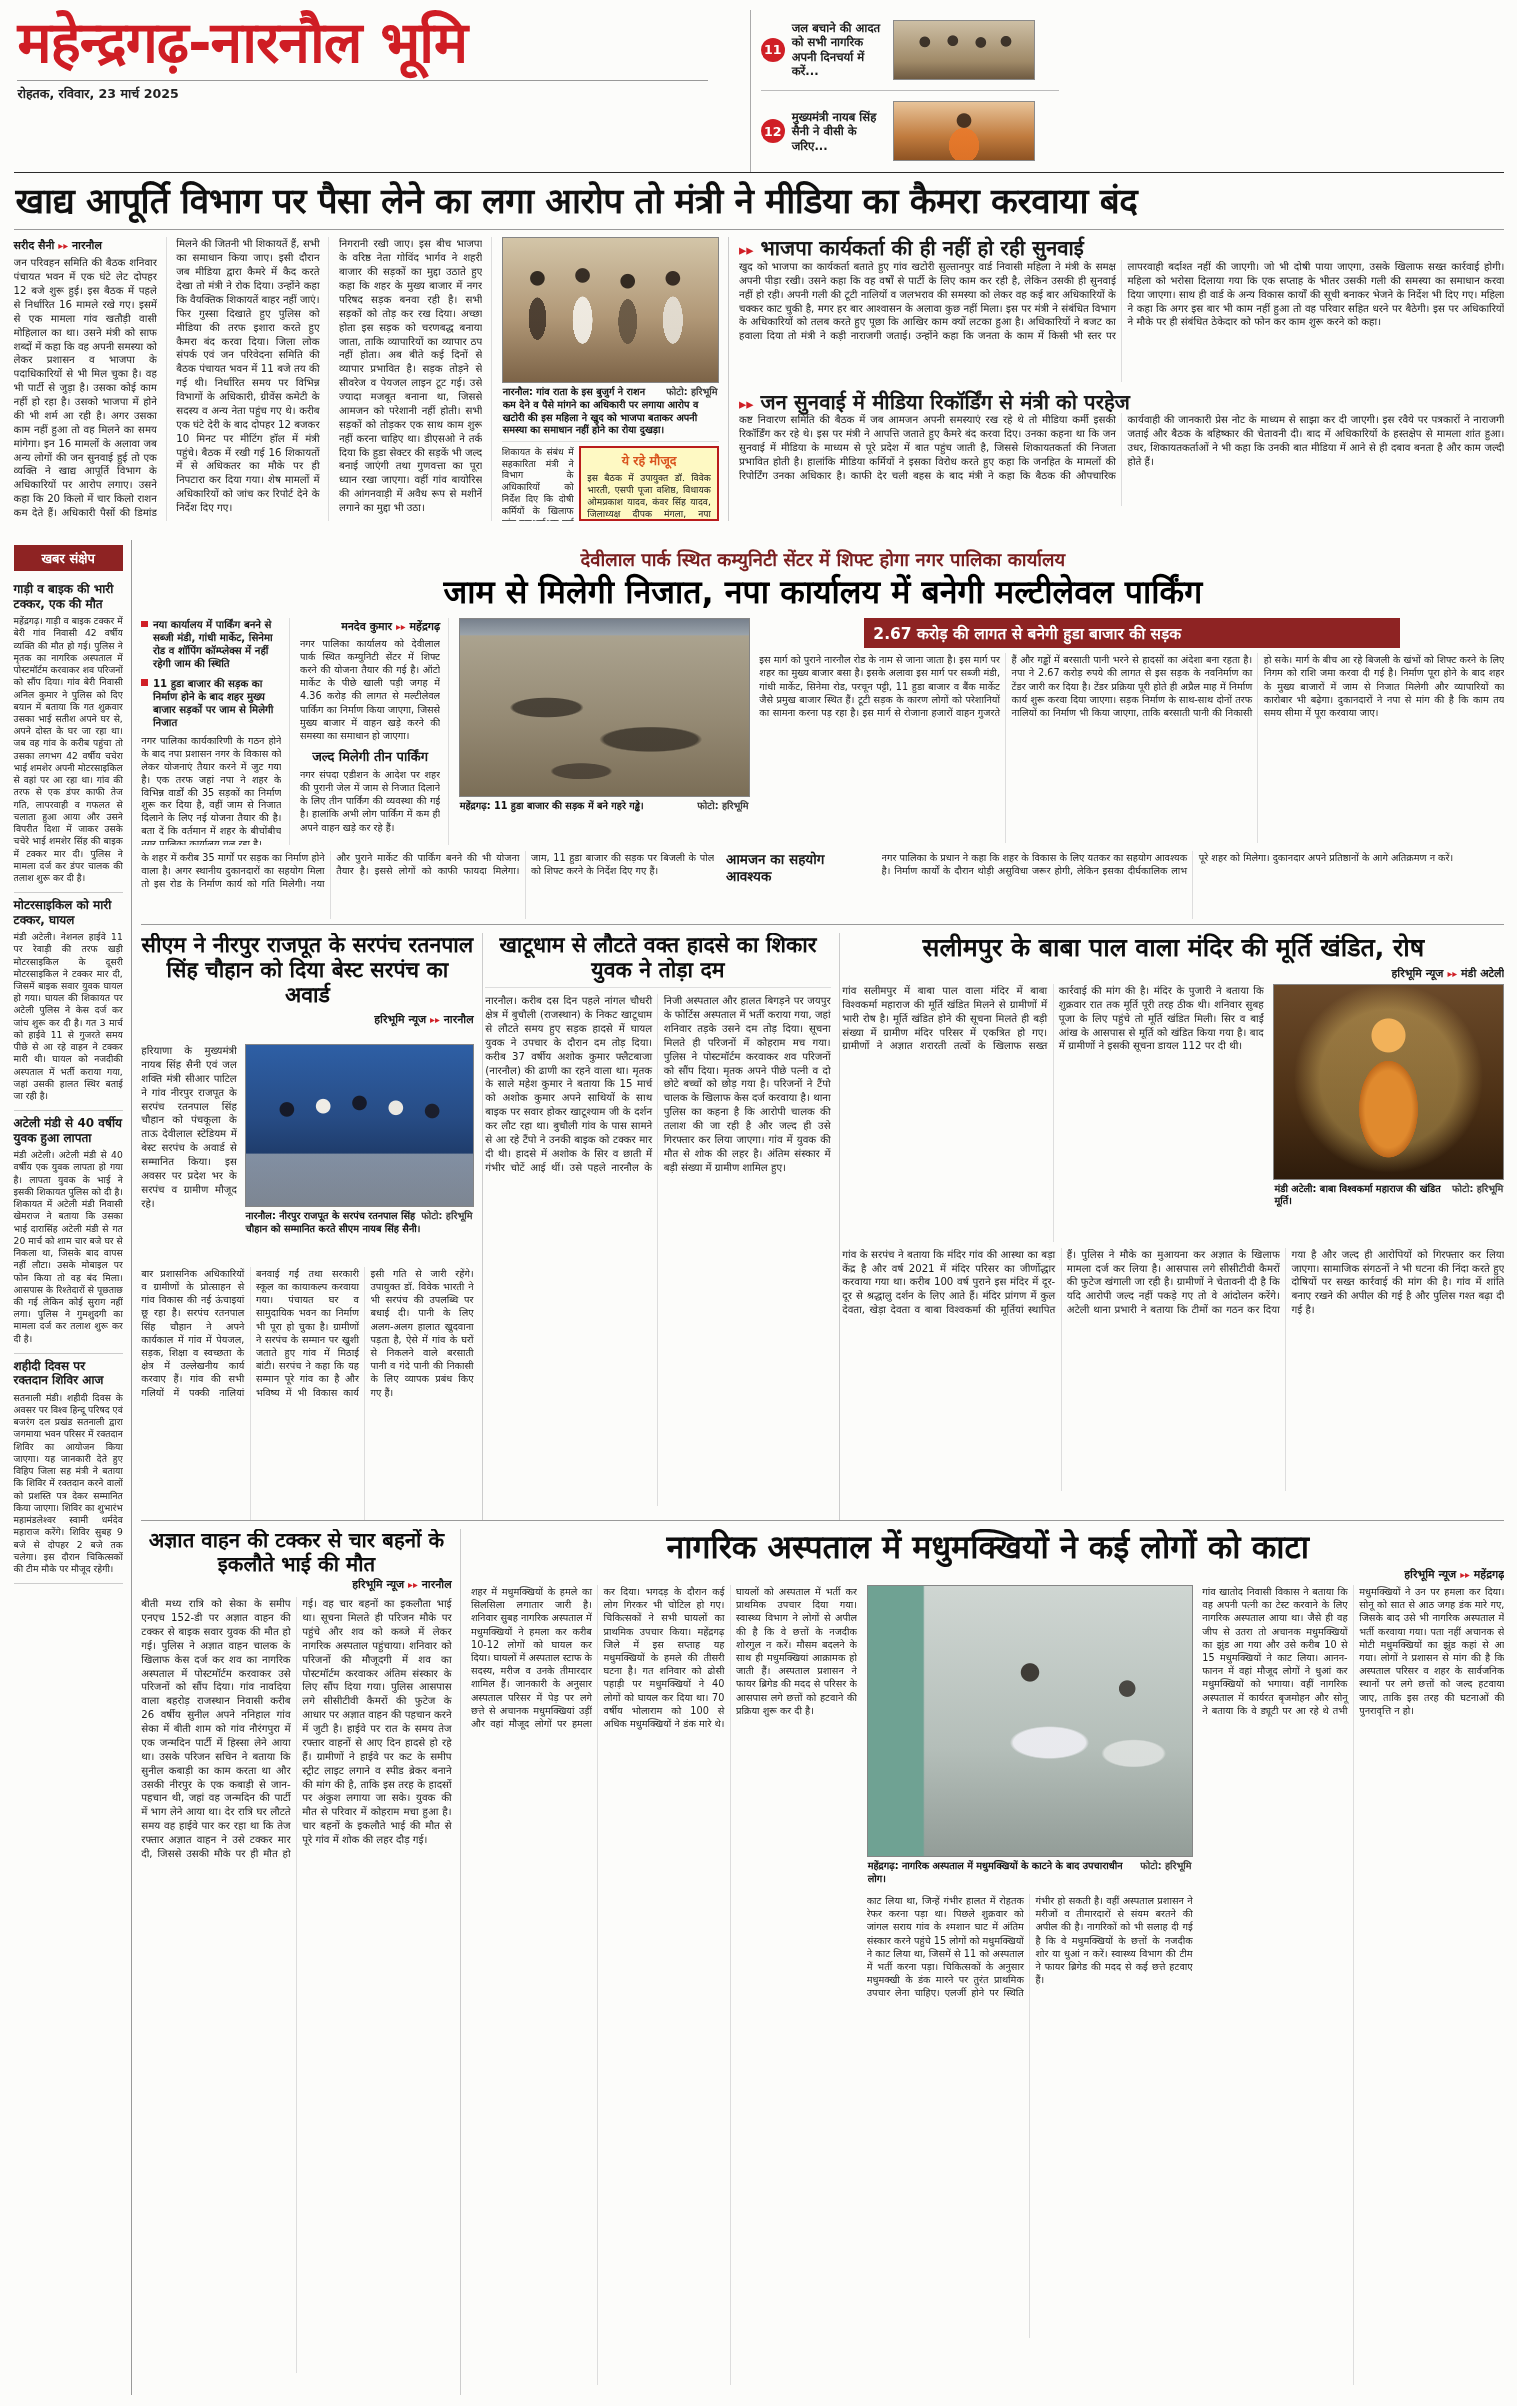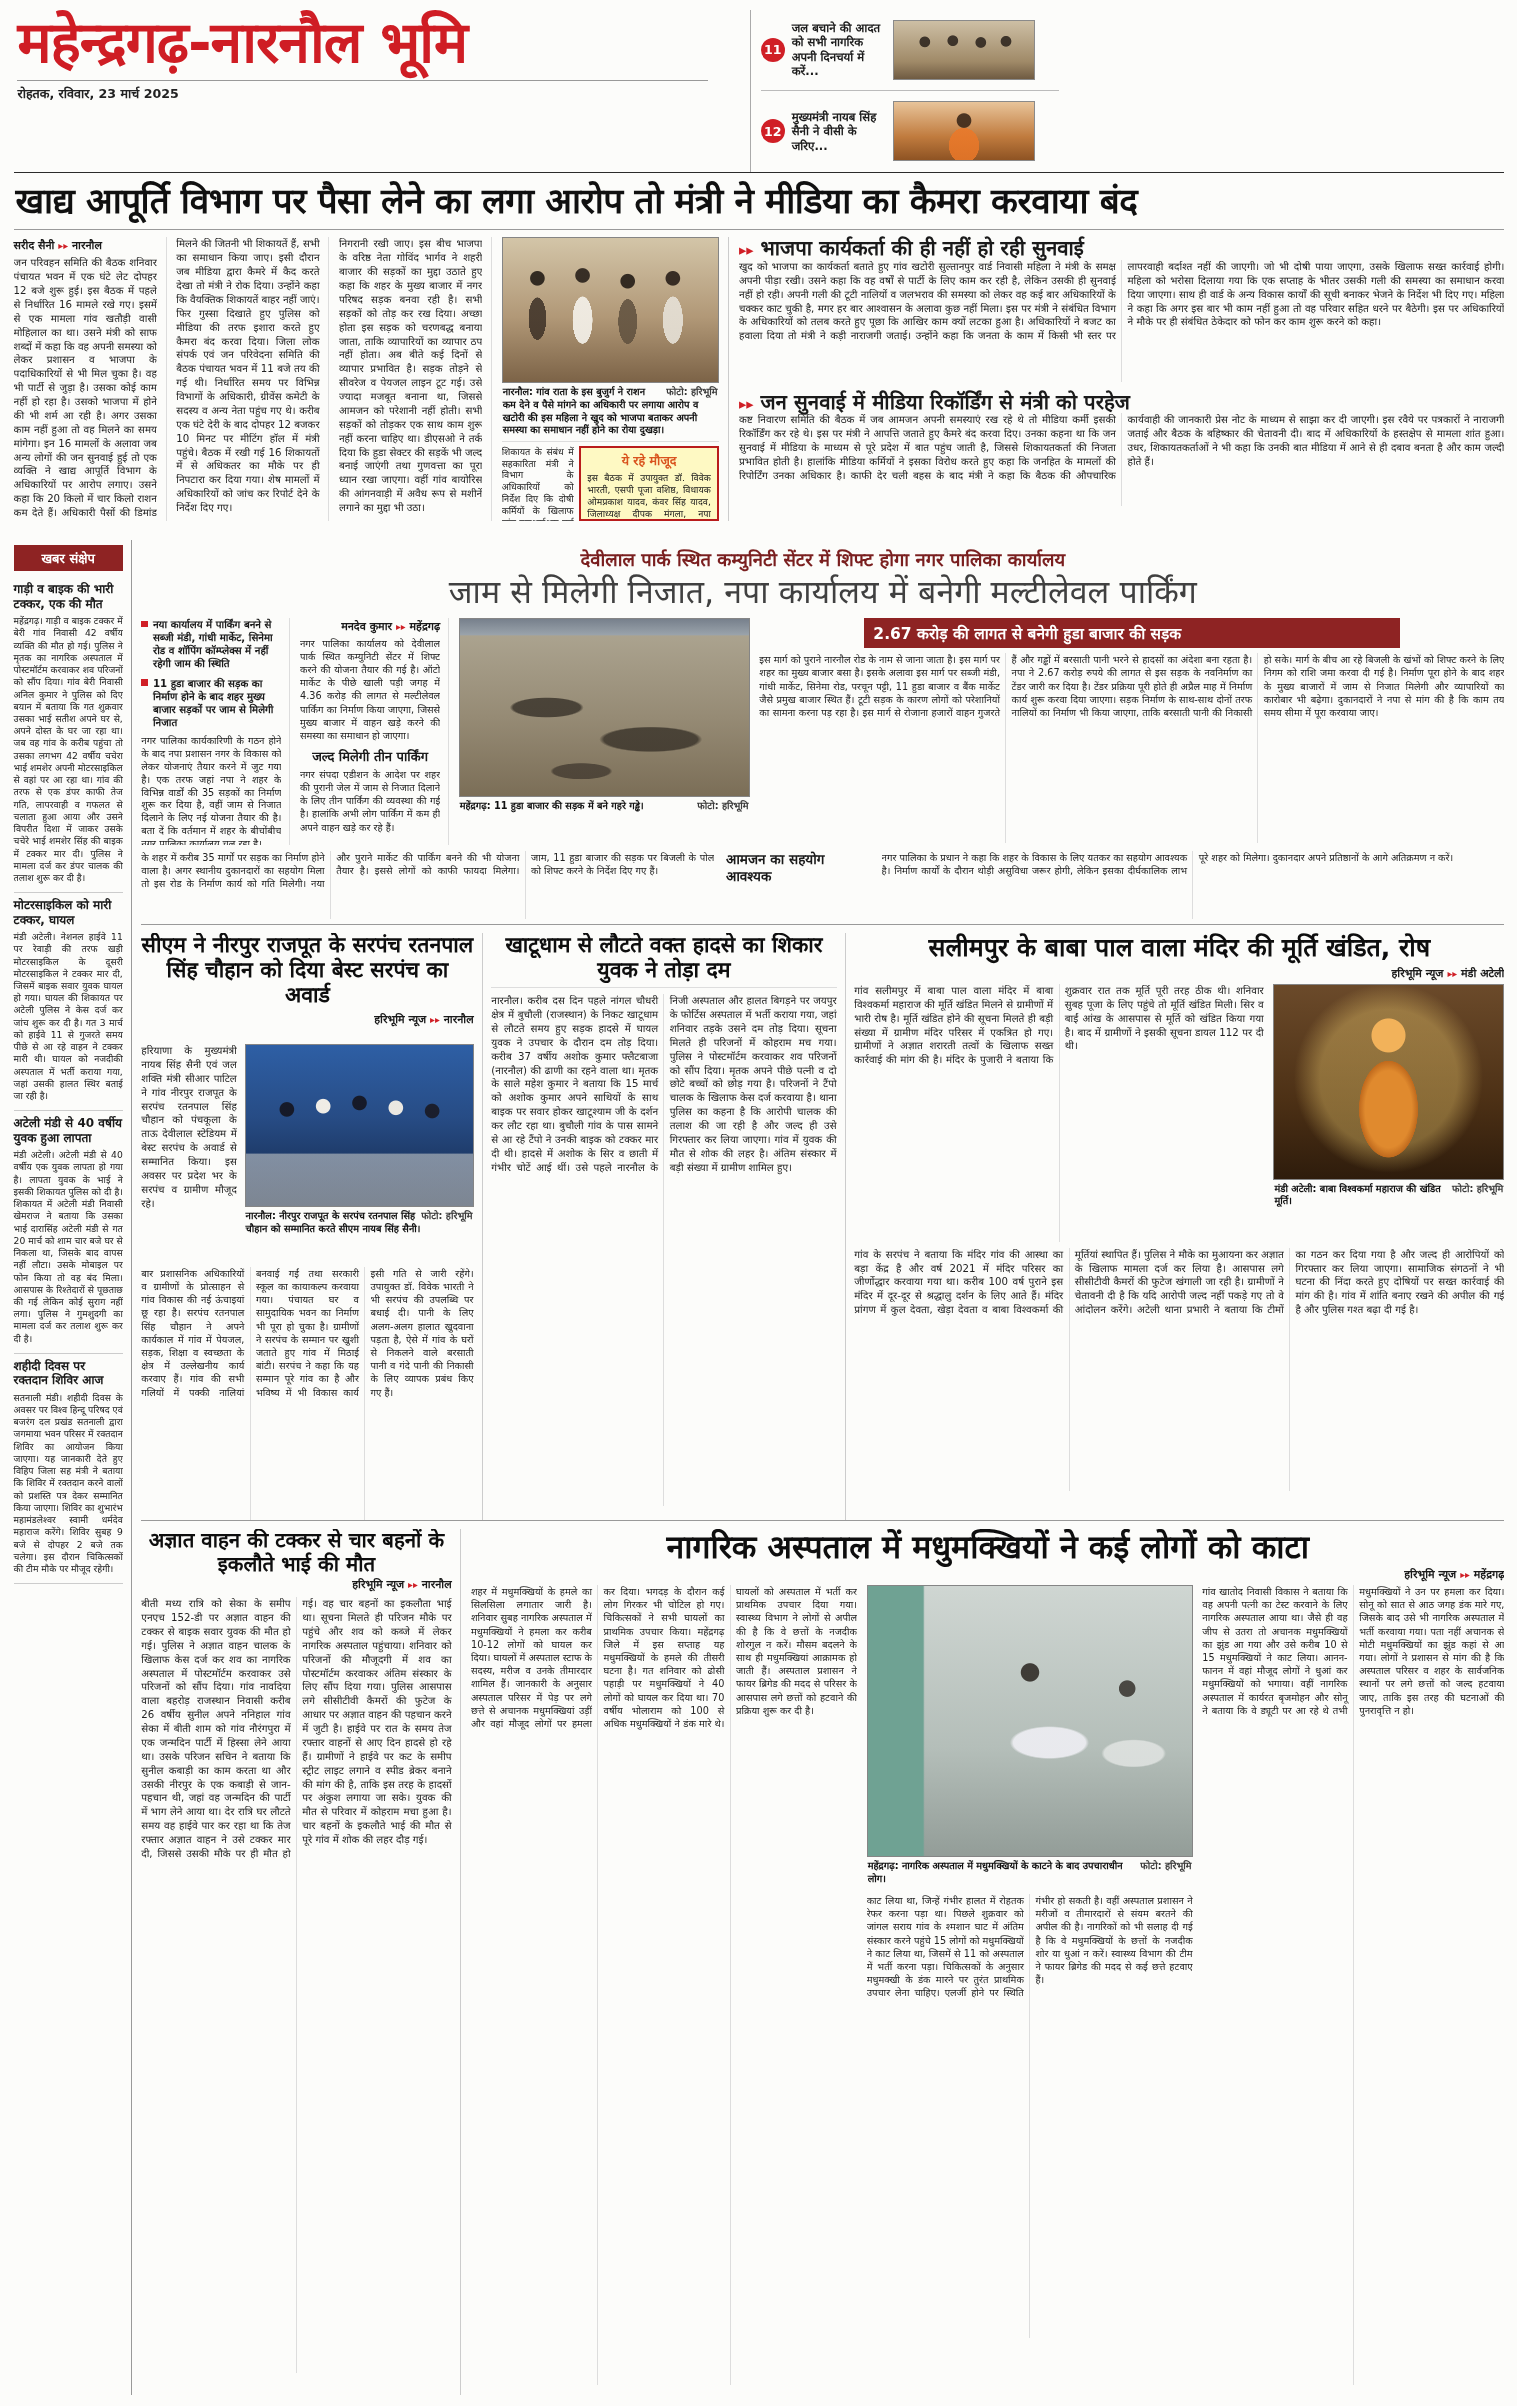--- a/index.html
+++ b/index.html
@@ -83,21 +83,21 @@
   .briefs-header{background:#8e2323;color:#fff;font-weight:bold;font-size:13px;text-align:center;
                  padding:3.9px 1.9px;margin-bottom:5.8px}
   .brief-item{border-bottom:1px solid #ccc;padding:4.9px 0 7.8px}
   .brief-title{font-size:12px;font-weight:800;line-height:1.22;margin-bottom:3.9px}
   .brief-body{font-size:9.2px;line-height:1.33;text-align:justify}
   .maincol{flex:1;padding-left:9.7px;padding-top:5.8px;display:flex;flex-direction:column;min-width:0}
 
   
   .napa{border-bottom:1px solid #999;padding-bottom:5.8px}
   .kicker{color:#7a1f1f;font-weight:800;font-size:18.4px;text-align:center;margin:1px 0 3.9px}
-  .napa-headline{font-size:32px;font-weight:400;text-align:center;line-height:1.08;margin-bottom:7.8px;color:#404040}
+  .napa-headline{font-size:32px;font-weight:700;text-align:center;line-height:1.08;margin-bottom:7.8px;color:#000000}
   .napa-row{display:flex;gap:9.7px;height:227px}
   .napa-bullets{width:149px;flex:none;border-right:1px solid #ddd;padding-right:7.8px;overflow:hidden}
   .bullet-item{display:flex;gap:4.9px;font-size:10.2px;font-weight:bold;line-height:1.3;margin-bottom:5.8px}
   .bullet-sq{min-width:6.8px;height:6.8px;background:#d01f26;margin-top:2.9px}
   .under-bullets{font-size:9.7px;line-height:1.32;text-align:justify;overflow:hidden}
   .napa-col{width:149px;flex:none;border-right:1px solid #ddd;padding-right:7.8px;overflow:hidden}
   .napa-col .body-text{font-size:9.7px}
   .napa-photo-col{width:291px;flex:none}
   .road-photo{height:179px;background:
     linear-gradient(180deg,#77808c 0%,#9aa3ab 9%,rgba(0,0,0,0) 9.5%),
@@ -109,21 +109,21 @@
   .boxbar{background:#8e2323;color:#fff;font-weight:bold;font-size:15.5px;text-align:left;
           padding:3.9px 9.7px;width:72%;margin:0 auto 5.8px}
   .box-body{height:190px;font-size:9.7px}
   .napa-bottom{display:flex;gap:11.6px;margin-top:5.8px;height:68px}
   .napa-bottom-left{width:573px;flex:none;font-size:9.7px;height:100%}
   .napa-bottom-right{flex:1;display:flex;gap:9.7px;min-width:0}
   .sub2-title{width:146px;flex:none;font-size:13.6px;font-weight:800;line-height:1.25}
   .sub2-body{flex:1;font-size:9.7px;height:100%;min-width:0}
 
   
-  .midrow{display:flex;gap:8px;height:596px;padding-top:7.8px;border-bottom:1px solid #999}
+  .midrow{display:flex;gap:2px;height:596px;padding-top:7.8px;border-bottom:1px solid #999}
   .story-headline{font-weight:800;text-align:center;line-height:1.16;color:#0e0e0e}
   .cm{width:342px;flex:none;border-right:1px solid #ccc;padding-right:8.7px;overflow:hidden}
   .cm .story-headline{font-size:21.3px;margin-bottom:3.9px}
   .cm-row{display:flex;gap:7.8px;height:215px;margin-top:18px}
   .cm-text{flex:1;min-width:0}
   .cm-photo-col{width:229px;flex:none}
   .award-photo{height:163px;background:
     linear-gradient(0deg, rgba(228,226,218,.5) 0 32%, rgba(0,0,0,0) 33%),
     radial-gradient(circle at 18% 40%, rgba(20,20,30,.9) 0 6.8px, transparent 7.8px),
     radial-gradient(circle at 34% 38%, rgba(250,245,235,.95) 0 6.8px, transparent 7.8px),

